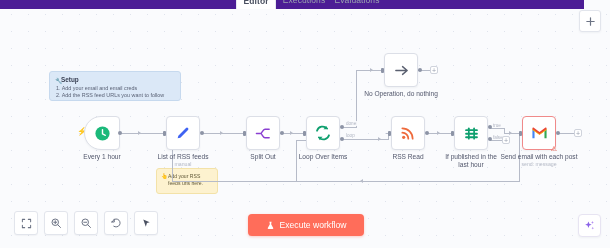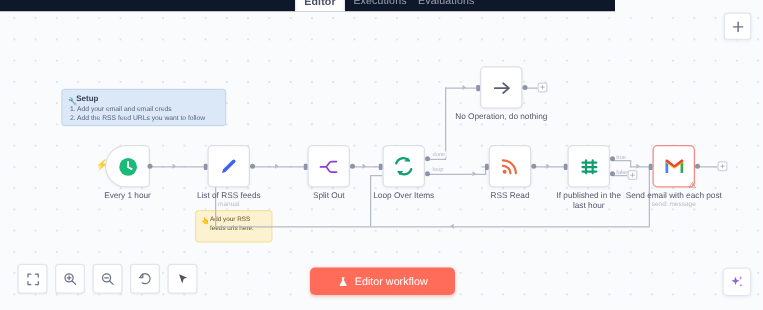--- a/index.html
+++ b/index.html
@@ -15,22 +15,22 @@
   #canvas {
     position: absolute; left: 0; top: 0; width: 610px; height: 248px;
     background-color: #fafbfd;
     background-image: radial-gradient(circle, #dfe3ec 0.7px, transparent 0.8px);
     background-size: 17px 17px;
     background-position: 3px 6px;
   }
 
   
   #tabbar {
-    position: absolute; left: 0; top: 0; width: 492px; height: 9px;
-    background: #0f172a;
+    position: absolute; left: 0; top: 0; width: 584px; height: 9px;
+    background: #4c1d95;
     z-index: 40;
   }
   .tab {
     position: absolute; top: -8px; height: 17px;
     font-size: 8.5px; line-height: 17px; text-align: center;
     color: #9aa1b0; letter-spacing: .1px;
     border-radius: 3px 3px 0 0;
   }
   .tab.active { color: #4a5060; background: #ffffff; font-weight: 600;
     border: 1px solid #e6e9f0; border-bottom: none; }
@@ -373,21 +373,21 @@
     <svg width="11" height="11" viewBox="0 0 24 24">
       <path d="M5 3l14 6-6 2-2.5 8z" fill="#4b5162"></path>
     </svg>
   </div>
 </div>
 
 <div id="execute">
   <svg width="9" height="9" viewBox="0 0 24 24">
     <path d="M9 2h6v2h-1v5.2l5.3 9.2A2 2 0 0117.6 21H6.4a2 2 0 01-1.7-2.6L10 9.2V4H9z" fill="#ffffff"></path>
   </svg>
-  <span>Editor workflow</span>
+  <span>Execute workflow</span>
 </div>
 
 <div id="ai-btn">
   <svg width="13" height="13" viewBox="0 0 24 24">
     <path d="M10 4.5l1.7 4.3 4.3 1.7-4.3 1.7L10 16.5 8.3 12.2 4 10.5l4.3-1.7z" fill="#8b63e8"></path>
     <path d="M17.5 3.5l.8 2 2 .8-2 .8-.8 2-.8-2-2-.8 2-.8z" fill="#b28bf0"></path>
     <path d="M18 14.5l.7 1.7 1.7.7-1.7.7-.7 1.7-.7-1.7-1.7-.7 1.7-.7z" fill="#b28bf0"></path>
   </svg>
 </div>
 

